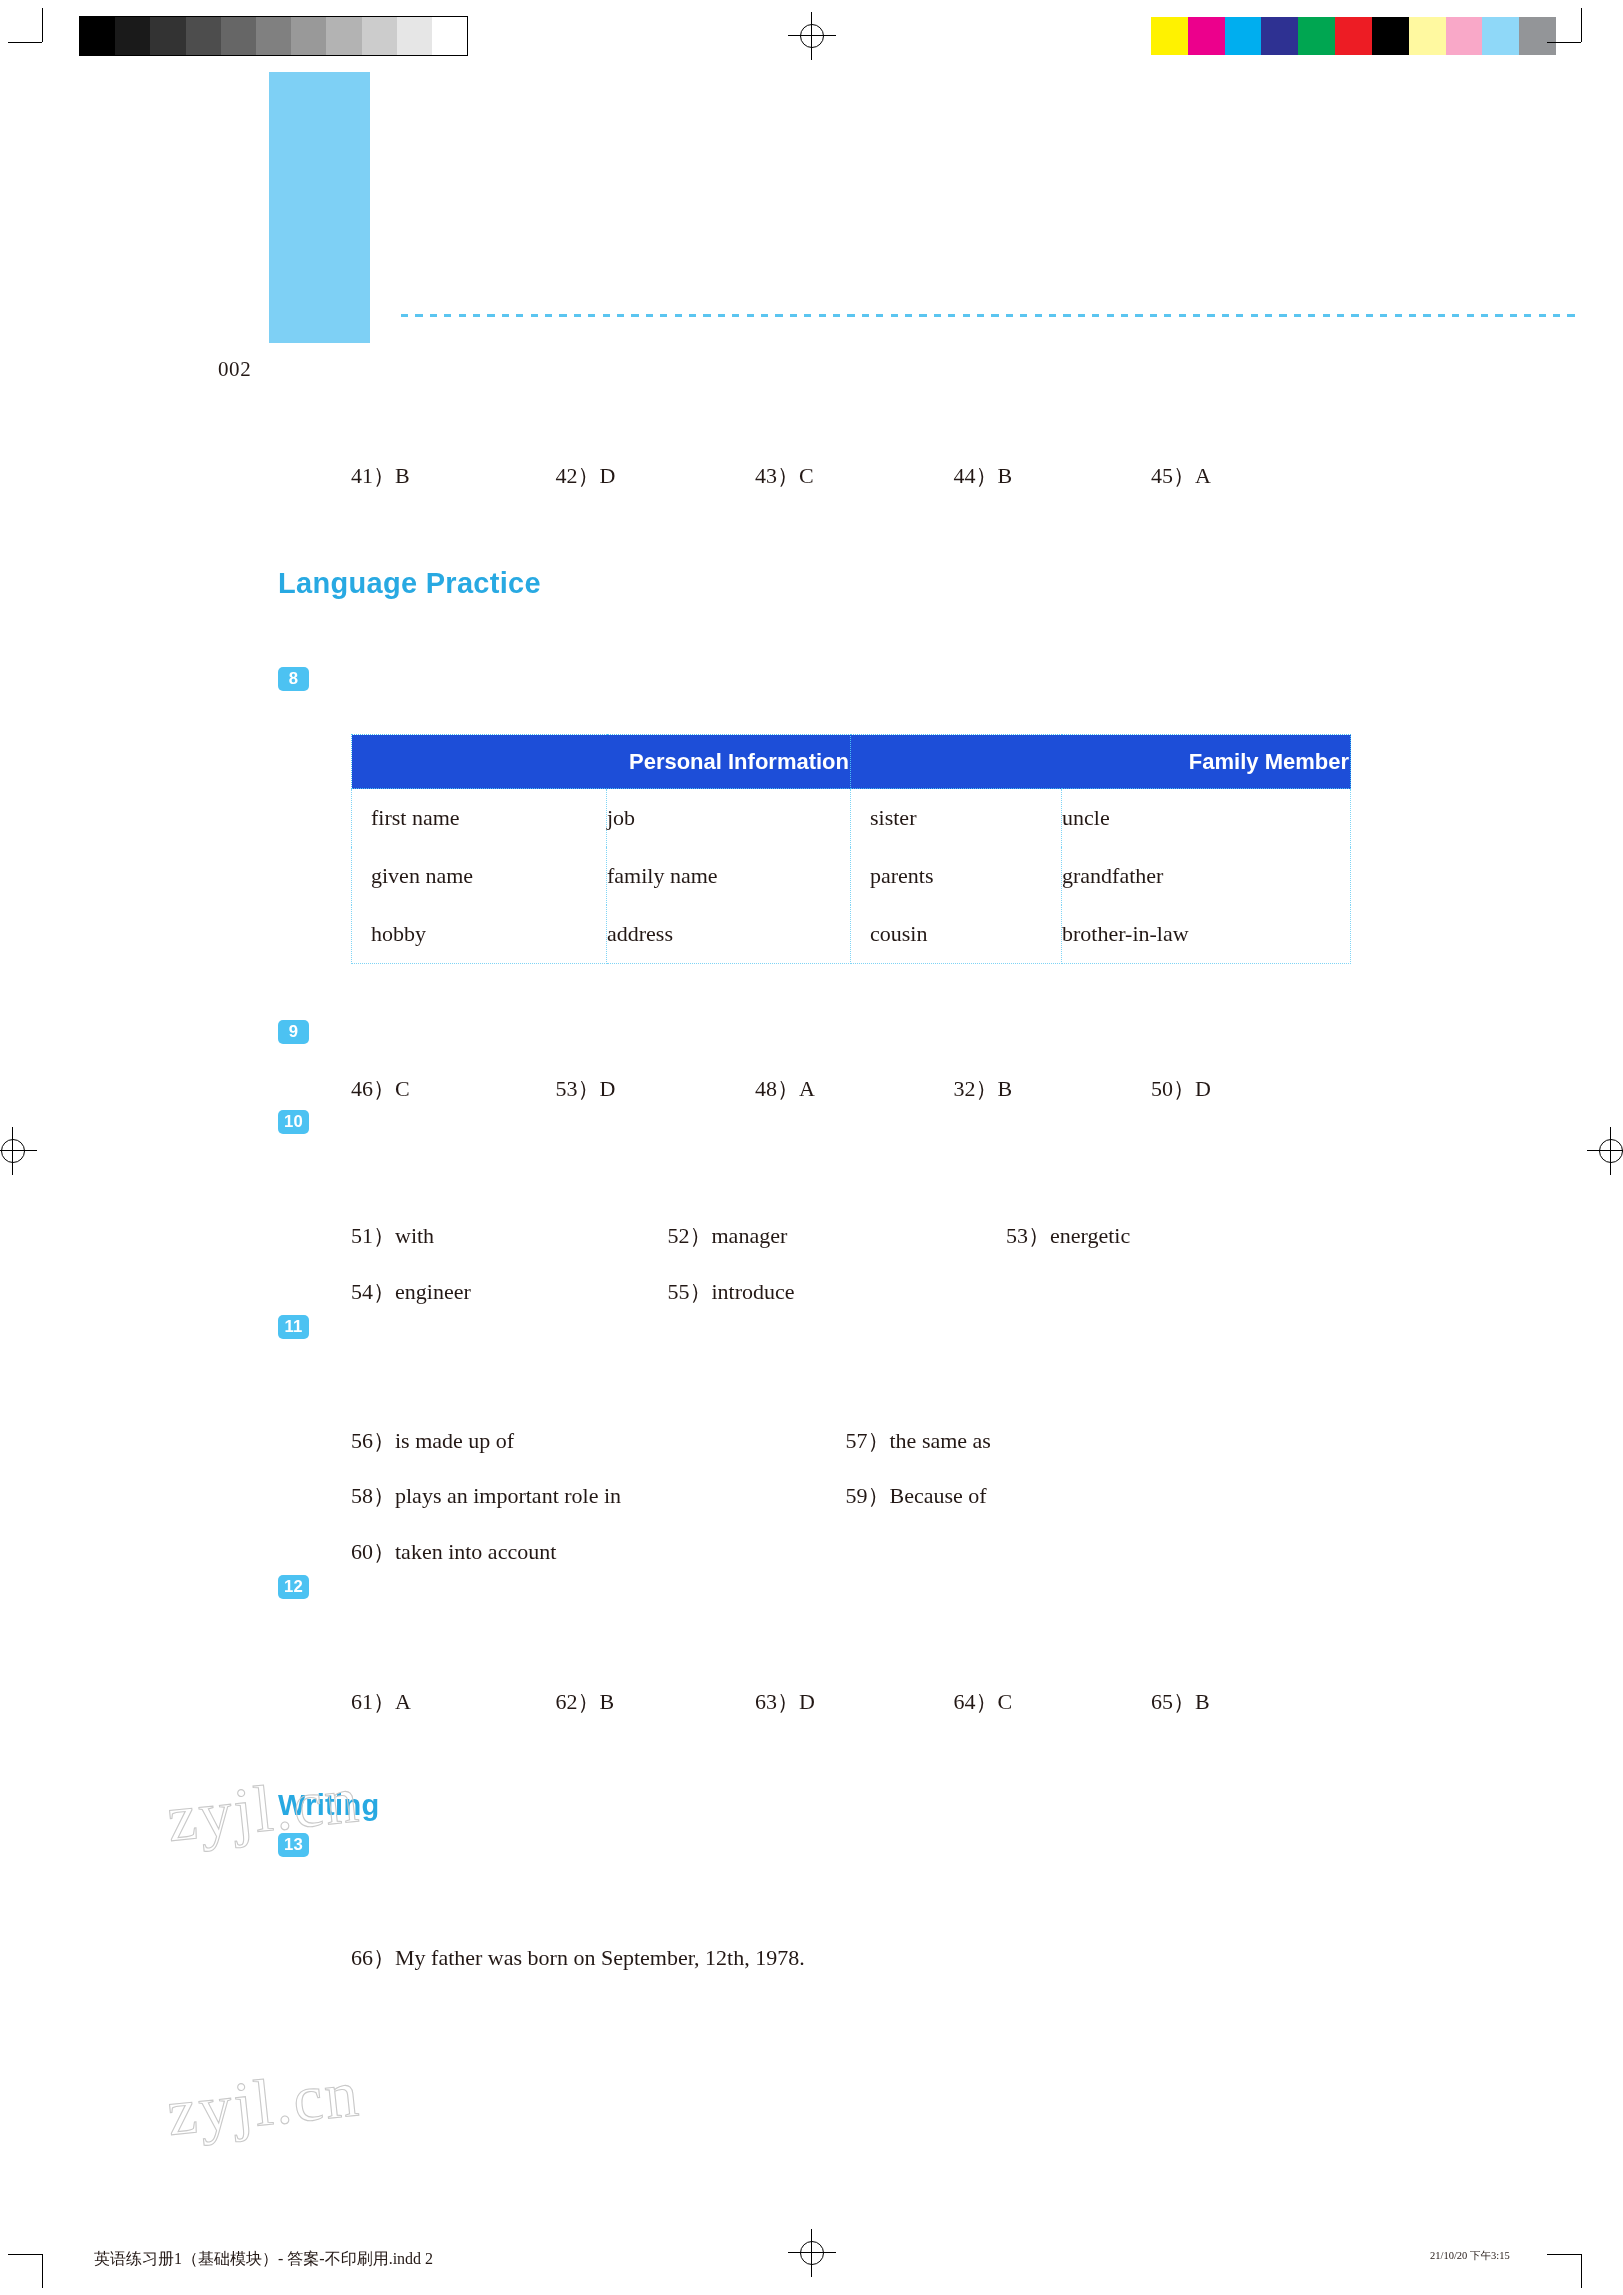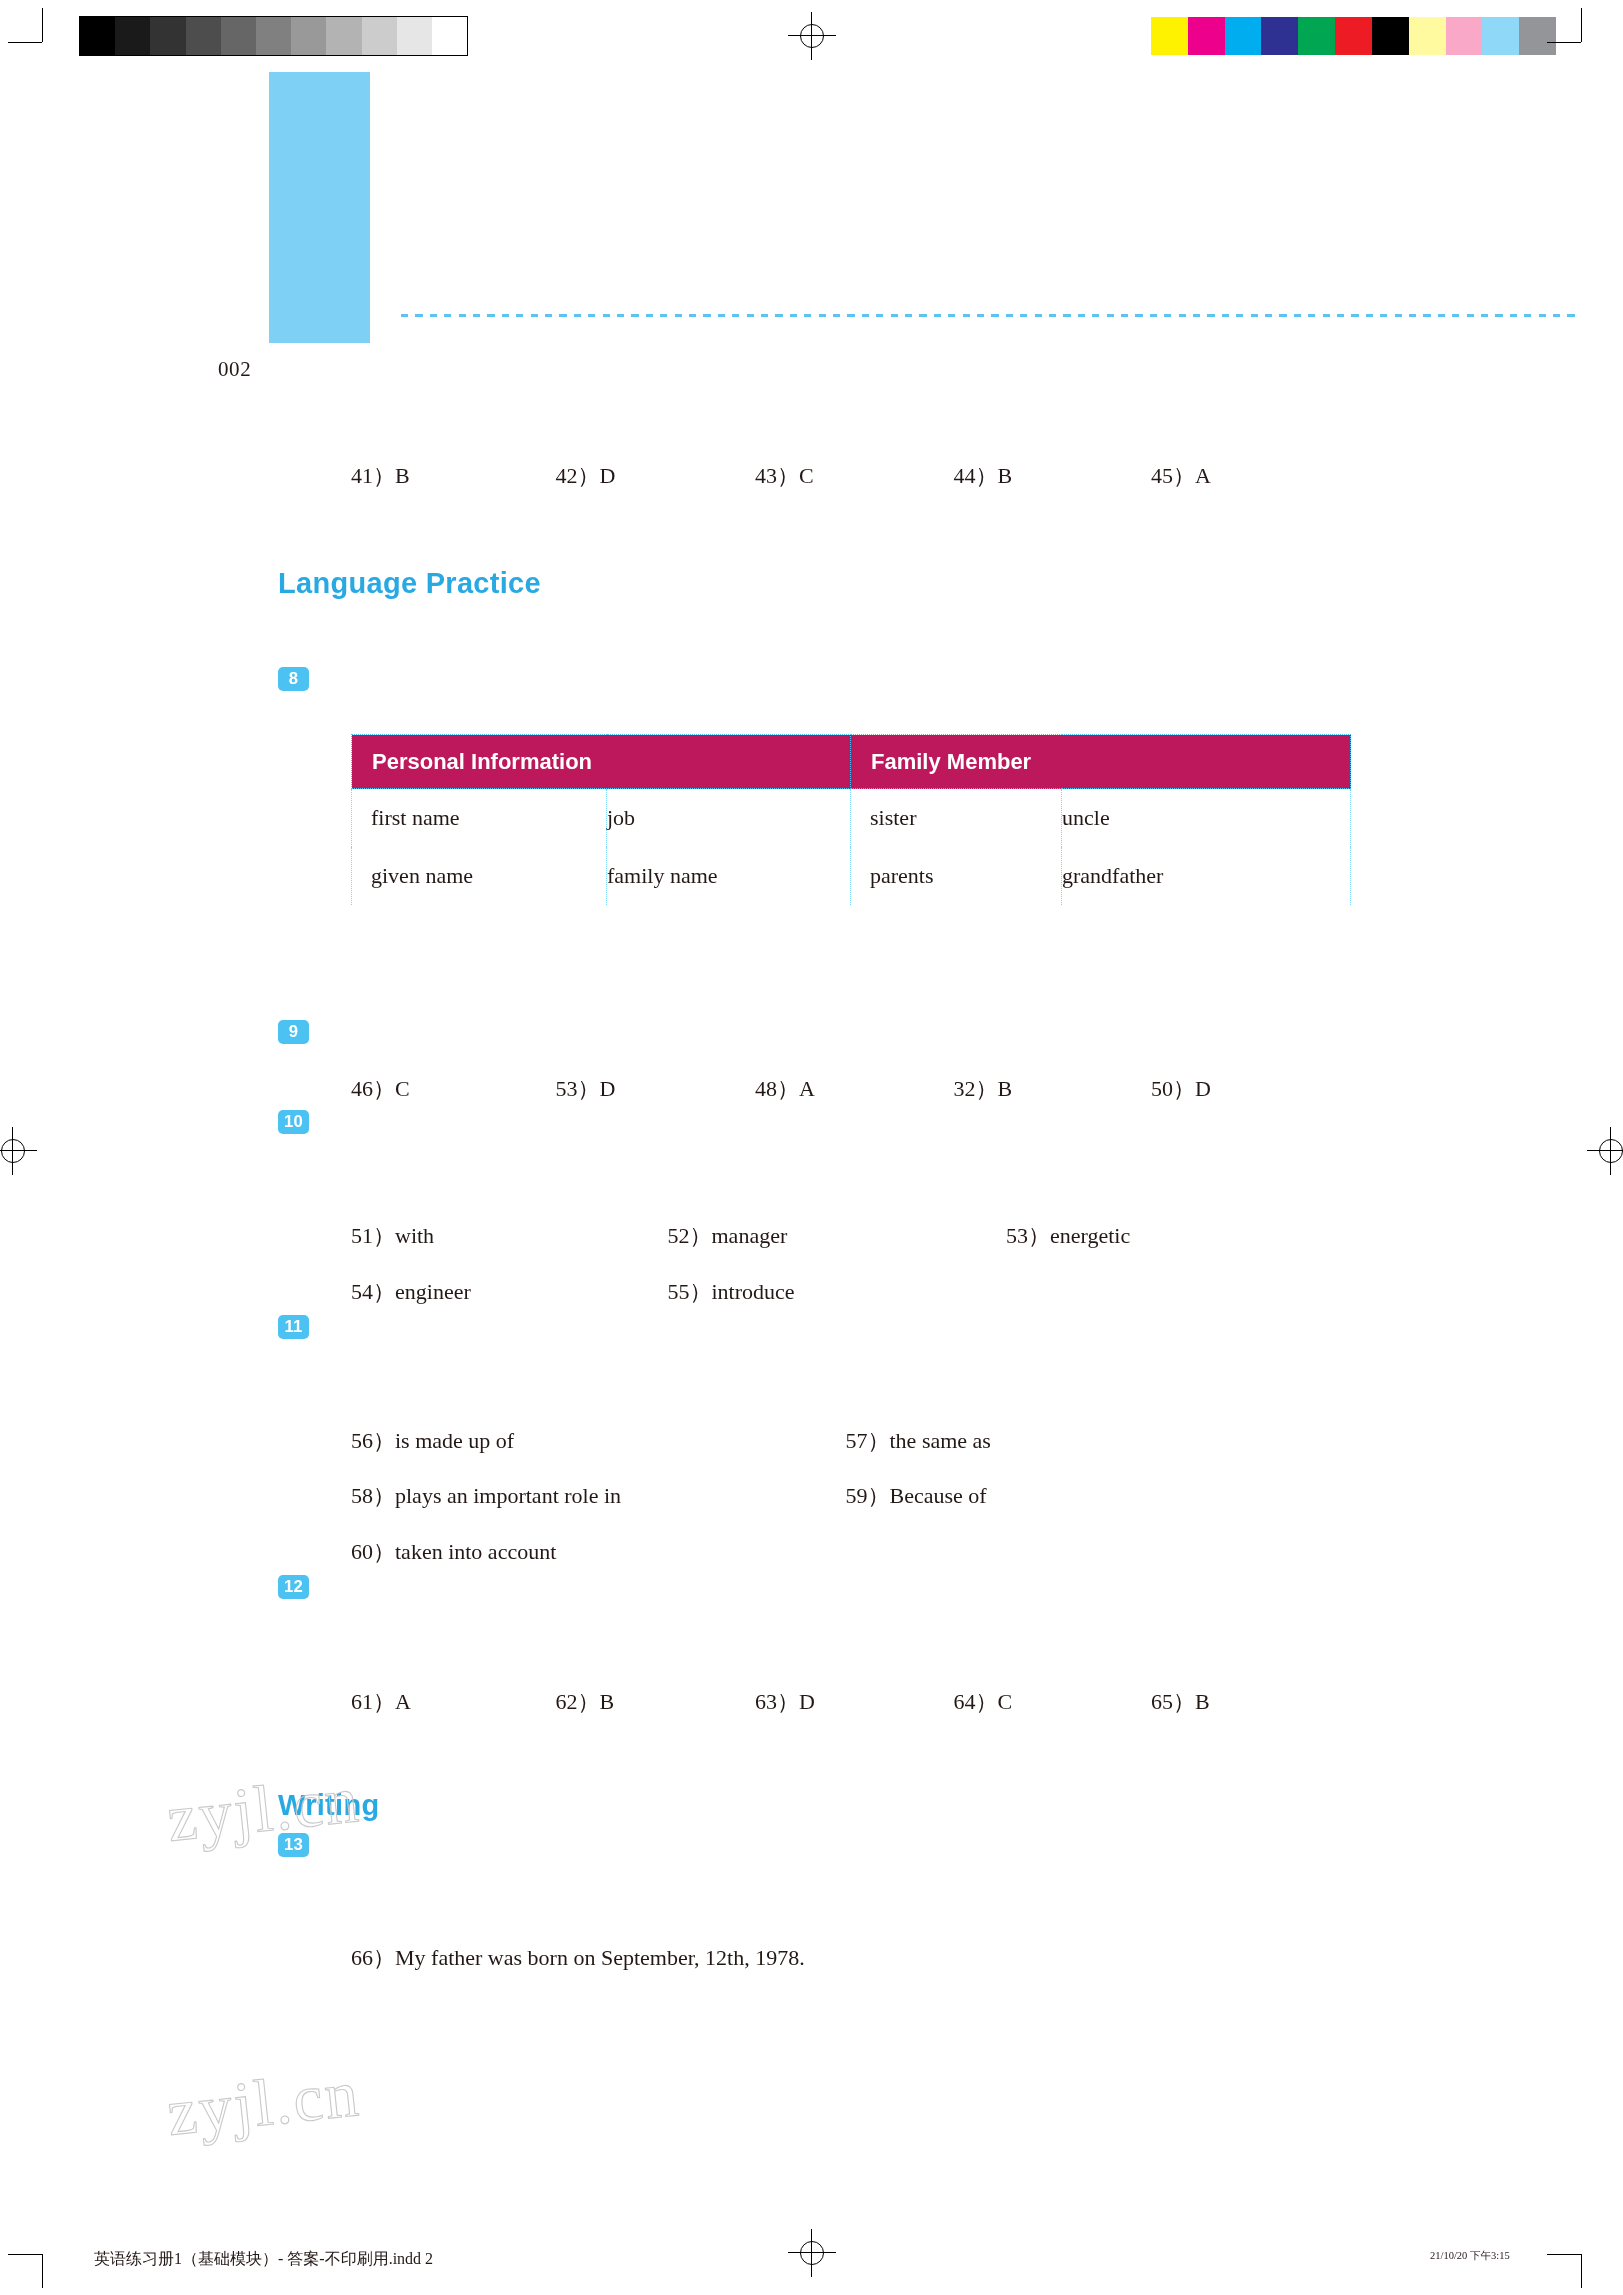--- a/index.html
+++ b/index.html
@@ -155,27 +155,27 @@
   
   .word-table {
     position: absolute;
     left: 351px;
     top: 734px;
     width: 999px;
     border-collapse: collapse;
     table-layout: fixed;
   }
   .word-table th {
-    background: #be185d;
+    background: #1d4ed8;
     color: #ffffff;
     font-family: "Liberation Sans", sans-serif;
     font-weight: bold;
     font-size: 22px;
     height: 51px;
-    text-align: left;
+    text-align: right;
     border: 1.1px dotted #4cc2f2;
     padding-left: 20px;
   }
   .word-table td {
     font-size: 22px;
     color: #231815;
     height: 56px;
     padding-left: 19px;
     border-left: 1.1px dotted #7fd4f5;
     border-right: 1.1px dotted #7fd4f5;
@@ -324,20 +324,26 @@
         <td class="inner sep-right">job</td>
         <td>sister</td>
         <td class="inner sep-right">uncle</td>
       </tr>
       <tr>
         <td>given name</td>
         <td class="inner sep-right">family name</td>
         <td>parents</td>
         <td class="inner sep-right">grandfather</td>
       </tr>
+      <tr class="last">
+        <td>hobby</td>
+        <td class="inner sep-right">address</td>
+        <td>cousin</td>
+        <td class="inner sep-right">brother-in-law</td>
+      </tr>
     </tbody>
   </table>
 
   <div class="num-badge" style="left:278px; top:1020px;">9</div>
 
   <div class="ans-row" style="left:351px; top:1074px;">
     <span class="cell" style="width:199px"><span>46）</span><span>C</span></span>
     <span class="cell" style="width:194px"><span>53）</span><span>D</span></span>
     <span class="cell" style="width:193px"><span>48）</span><span>A</span></span>
     <span class="cell" style="width:192px"><span>32）</span><span>B</span></span>

